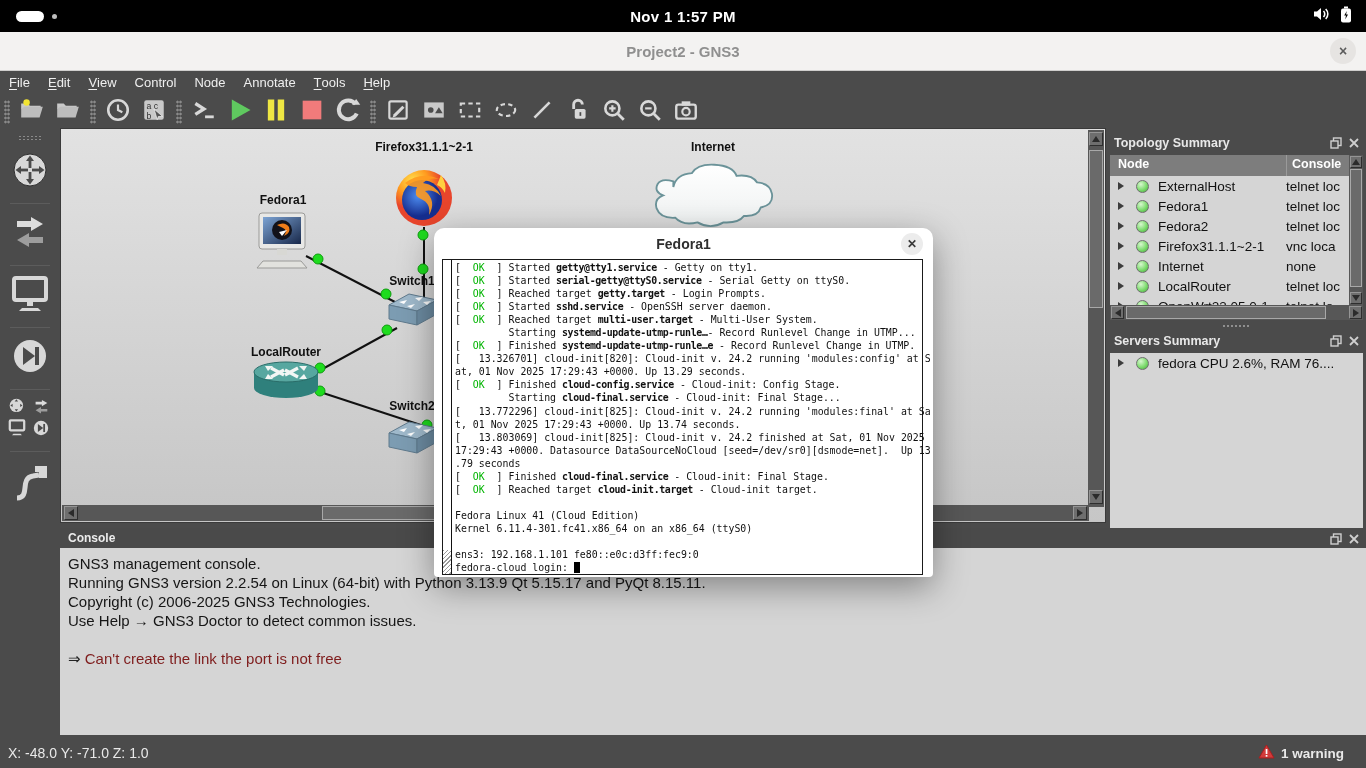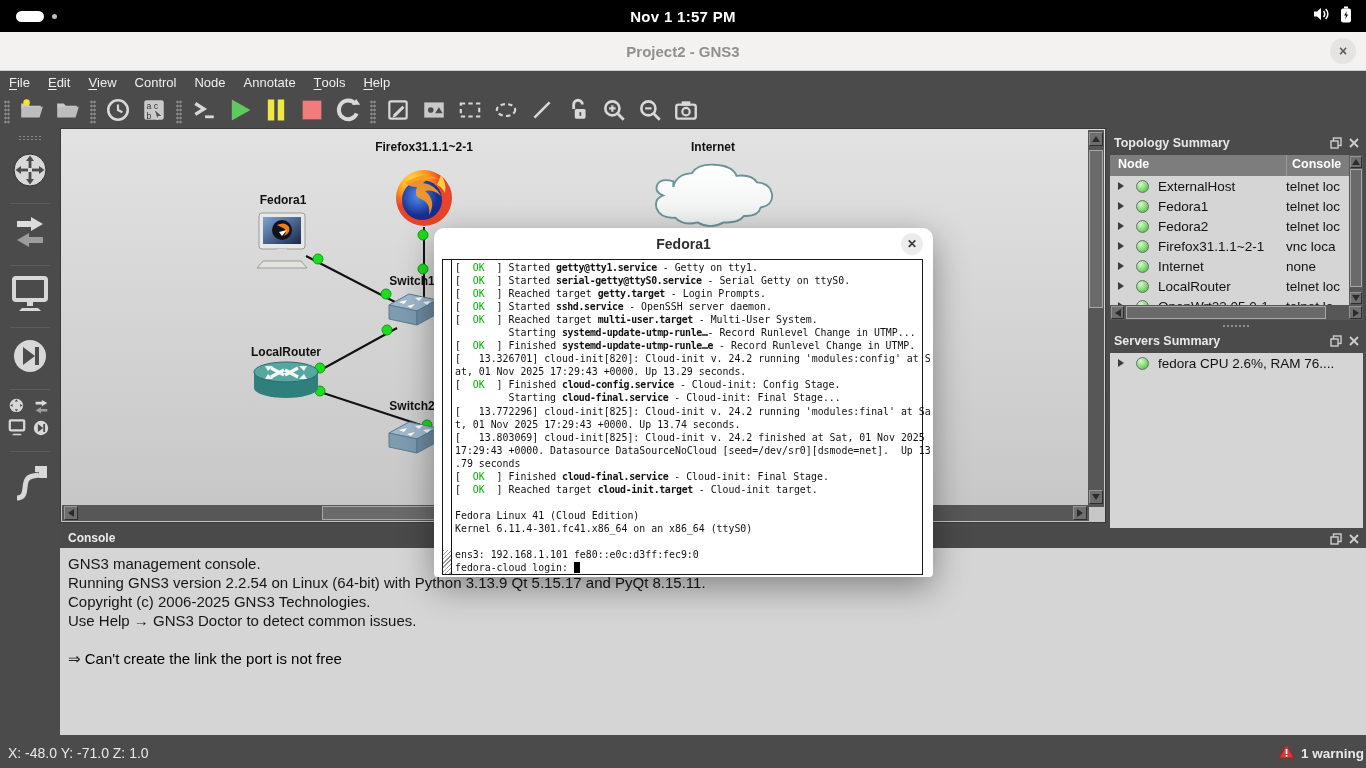--- a/index.html
+++ b/index.html
@@ -74,26 +74,26 @@
   .splitter-dots{position:absolute;width:28px;height:4px;
      background-image:radial-gradient(#8f8f8f 1px,transparent 1.2px);background-size:4px 4px;}
 
   
   .consolepanel{left:60px;top:528px;width:1306px;height:207px;background:#d5d5d5;}
   .cp-header{position:absolute;left:0;top:0;width:100%;height:20px;background:#4a4a4a;color:#ececec;
              font-weight:bold;font-size:12px;display:flex;align-items:center;padding-left:8px;box-sizing:border-box;}
   .cp-body{position:absolute;left:0;top:20px;right:0;bottom:0;padding:6px 8px;font-size:15px;color:#161616;line-height:19px;}
   .cp-warn{margin-top:19px;}
   .cp-warn .warn-arrow{color:#222;}
-  .cp-warn .warn-text{color:#000000;}
+  .cp-warn .warn-text{color:#7f1d1d;}
 
   
   .statusbar{left:0;top:738px;width:1366px;height:30px;background:#4b4b4b;color:#e9e9e9;font-size:14px;}
   .coords{position:absolute;left:8px;top:0;height:30px;display:flex;align-items:center;}
-  .warnbox{position:absolute;right:2px;top:0;height:30px;display:flex;align-items:center;gap:6px;font-weight:bold;font-size:13.5px;}
+  .warnbox{position:absolute;right:22px;top:0;height:30px;display:flex;align-items:center;gap:6px;font-weight:bold;font-size:13.5px;}
 
   
   .dialog{left:434px;top:228px;width:499px;height:349px;background:#fff;border-radius:10px 10px 4px 4px;
           box-shadow:0 10px 34px rgba(0,0,0,.38);z-index:60;}
   .dlg-title{position:absolute;left:0;top:0;width:100%;height:31px;display:flex;align-items:center;justify-content:center;
              font-weight:bold;font-size:14px;color:#2e2e2e;}
   .dlg-close{position:absolute;right:10px;top:5px;width:22px;height:22px;border-radius:12px;background:#ececec;
              display:flex;align-items:center;justify-content:center;color:#3a3a3a;font-size:12px;font-weight:bold;}
   .term{position:absolute;left:8px;top:31px;width:481px;height:316px;border:1px solid #1a1a1a;background:#fff;box-sizing:border-box;}
   .term-scroll{position:absolute;left:0;top:0;width:9px;height:100%;background:#fff;border-right:1px solid #111;box-sizing:border-box;}

